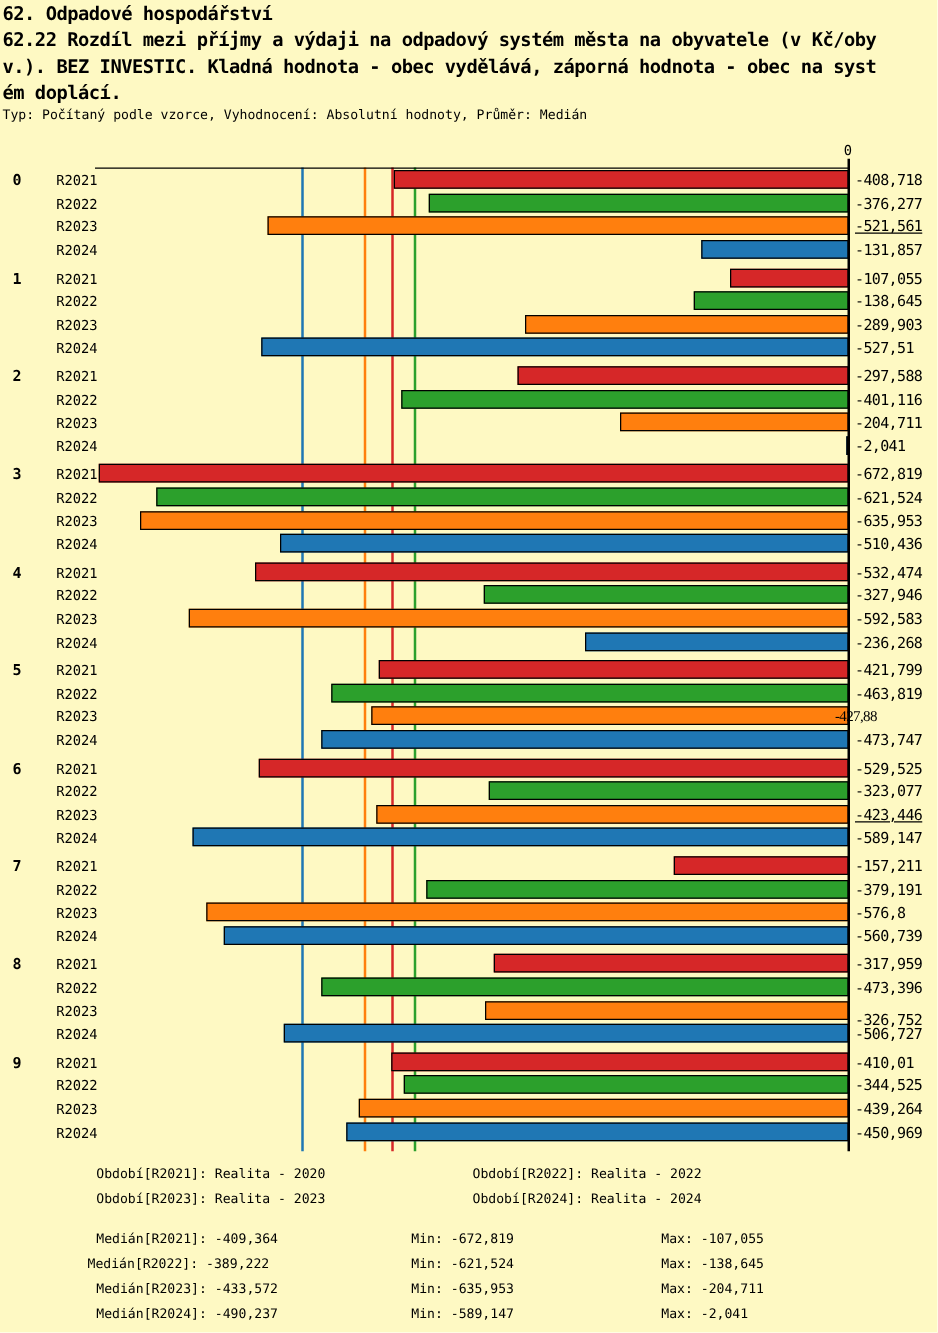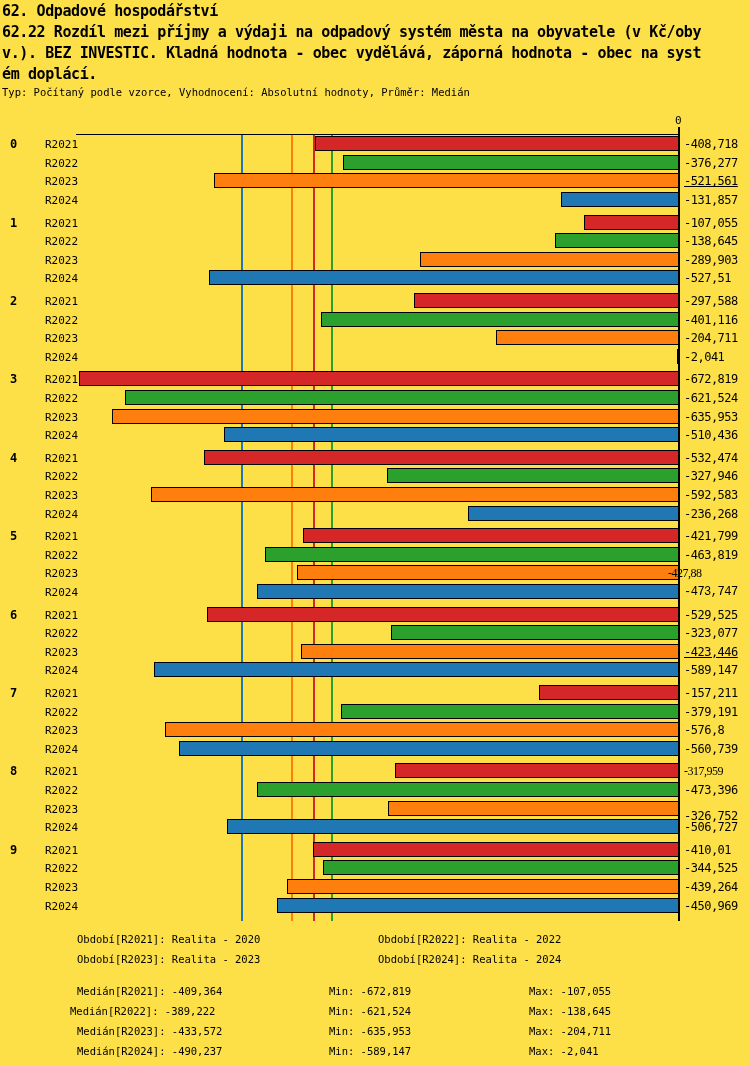--- a/index.html
+++ b/index.html
@@ -1,21 +1,21 @@
 <!DOCTYPE html>
 <html><head>
 <meta charset="utf-8">
 <style>
   * { margin: 0; padding: 0; box-sizing: border-box; }
   html, body { background: #ffffff; }
   #screen {
     position: relative;
     width: 750px;
     height: 1066px;
-    background: #fde047;
+    background: #fef9c3;
     overflow: hidden;
     font-family: "DejaVu Sans Mono", "Liberation Mono", monospace;
     color: #000000;
   }
   .hdr {
     position: absolute;
     left: 2px;
     font-weight: bold;
     font-size: 15px;
     line-height: 16px;
@@ -160,21 +160,21 @@
       <div class="bar" style="left: 302.852px; top: 528.2px; width: 376.148px; height: 15px; background: rgb(214, 39, 40);"></div>
       <div class="value-label" style="left: 684px; top: 529.2px; text-align: right;">-421,799</div>
       <div class="row-label" style="left: 45px; top: 548.8px;">R2022</div>
       <div class="bar" style="left: 265.38px; top: 546.8px; width: 413.62px; height: 15px; background: rgb(44, 160, 44);"></div>
       <div class="value-label" style="left: 684px; top: 547.8px;">-463,819</div>
       <div class="row-label" style="left: 45px; top: 567.4px;">R2023</div>
       <div class="bar" style="left: 297.429px; top: 565.4px; width: 381.571px; height: 15px; background: rgb(255, 127, 14);"></div>
       <div class="value-label" style="left: 668px; top: 566.4px; font-family: Liberation Serif, serif;">-427,88</div>
       <div class="row-label" style="left: 45px; top: 586px;">R2024</div>
       <div class="bar" style="left: 256.526px; top: 584px; width: 422.474px; height: 15px; background: rgb(31, 119, 180);"></div>
-      <div class="value-label" style="left: 684px; top: 585px; font-family: Liberation Mono, monospace;">-473,747</div>
+      <div class="value-label" style="left: 684px; top: 585px;">-473,747</div>
       <div class="group-label" style="left: 10px; top: 607.6px;">6</div>
       <div class="row-label" style="left: 45px; top: 608.6px;">R2021</div>
       <div class="bar" style="left: 206.785px; top: 606.6px; width: 472.215px; height: 15px; background: rgb(214, 39, 40);"></div>
       <div class="value-label" style="left: 684px; top: 607.6px;">-529,525</div>
       <div class="row-label" style="left: 45px; top: 627.2px;">R2022</div>
       <div class="bar" style="left: 390.89px; top: 625.2px; width: 288.11px; height: 15px; background: rgb(44, 160, 44);"></div>
       <div class="value-label" style="left: 684px; top: 626.2px;">-323,077</div>
       <div class="row-label" style="left: 45px; top: 645.8px;">R2023</div>
       <div class="bar" style="left: 301.383px; top: 643.8px; width: 377.617px; height: 15px; background: rgb(255, 127, 14);"></div>
       <div class="value-label" style="left: 684px; top: 644.8px; text-decoration: underline;">-423,446</div>
@@ -190,21 +190,21 @@
       <div class="value-label" style="left: 684px; top: 704.6px;">-379,191</div>
       <div class="row-label" style="left: 45px; top: 724.2px;">R2023</div>
       <div class="bar" style="left: 164.627px; top: 722.2px; width: 514.373px; height: 15px; background: rgb(255, 127, 14);"></div>
       <div class="value-label" style="left: 684px; top: 723.2px;">-576,8</div>
       <div class="row-label" style="left: 45px; top: 742.8px;">R2024</div>
       <div class="bar" style="left: 178.95px; top: 740.8px; width: 500.05px; height: 15px; background: rgb(31, 119, 180);"></div>
       <div class="value-label" style="left: 684px; top: 741.8px;">-560,739</div>
       <div class="group-label" style="left: 10px; top: 764.4px;">8</div>
       <div class="row-label" style="left: 45px; top: 765.4px;">R2021</div>
       <div class="bar" style="left: 395.454px; top: 763.4px; width: 283.546px; height: 15px; background: rgb(214, 39, 40);"></div>
-      <div class="value-label" style="left: 684px; top: 764.4px; font-family: Liberation Serif, serif;">-317,959</div>
+      <div class="value-label" style="left: 684px; top: 764.4px;">-317,959</div>
       <div class="row-label" style="left: 45px; top: 784px;">R2022</div>
       <div class="bar" style="left: 256.84px; top: 782px; width: 422.16px; height: 15px; background: rgb(44, 160, 44);"></div>
       <div class="value-label" style="left: 684px; top: 783px;">-473,396</div>
       <div class="row-label" style="left: 45px; top: 802.6px;">R2023</div>
       <div class="bar" style="left: 387.612px; top: 800.6px; width: 291.388px; height: 15px; background: rgb(255, 127, 14);"></div>
       <div class="value-label" style="left: 684px; top: 809px;">-326,752</div>
       <div class="row-label" style="left: 45px; top: 821.2px;">R2024</div>
       <div class="bar" style="left: 227.116px; top: 819.2px; width: 451.884px; height: 15px; background: rgb(31, 119, 180);"></div>
       <div class="value-label" style="left: 684px; top: 820.2px;">-506,727</div>
       <div class="group-label" style="left: 10px; top: 842.8px;">9</div>

